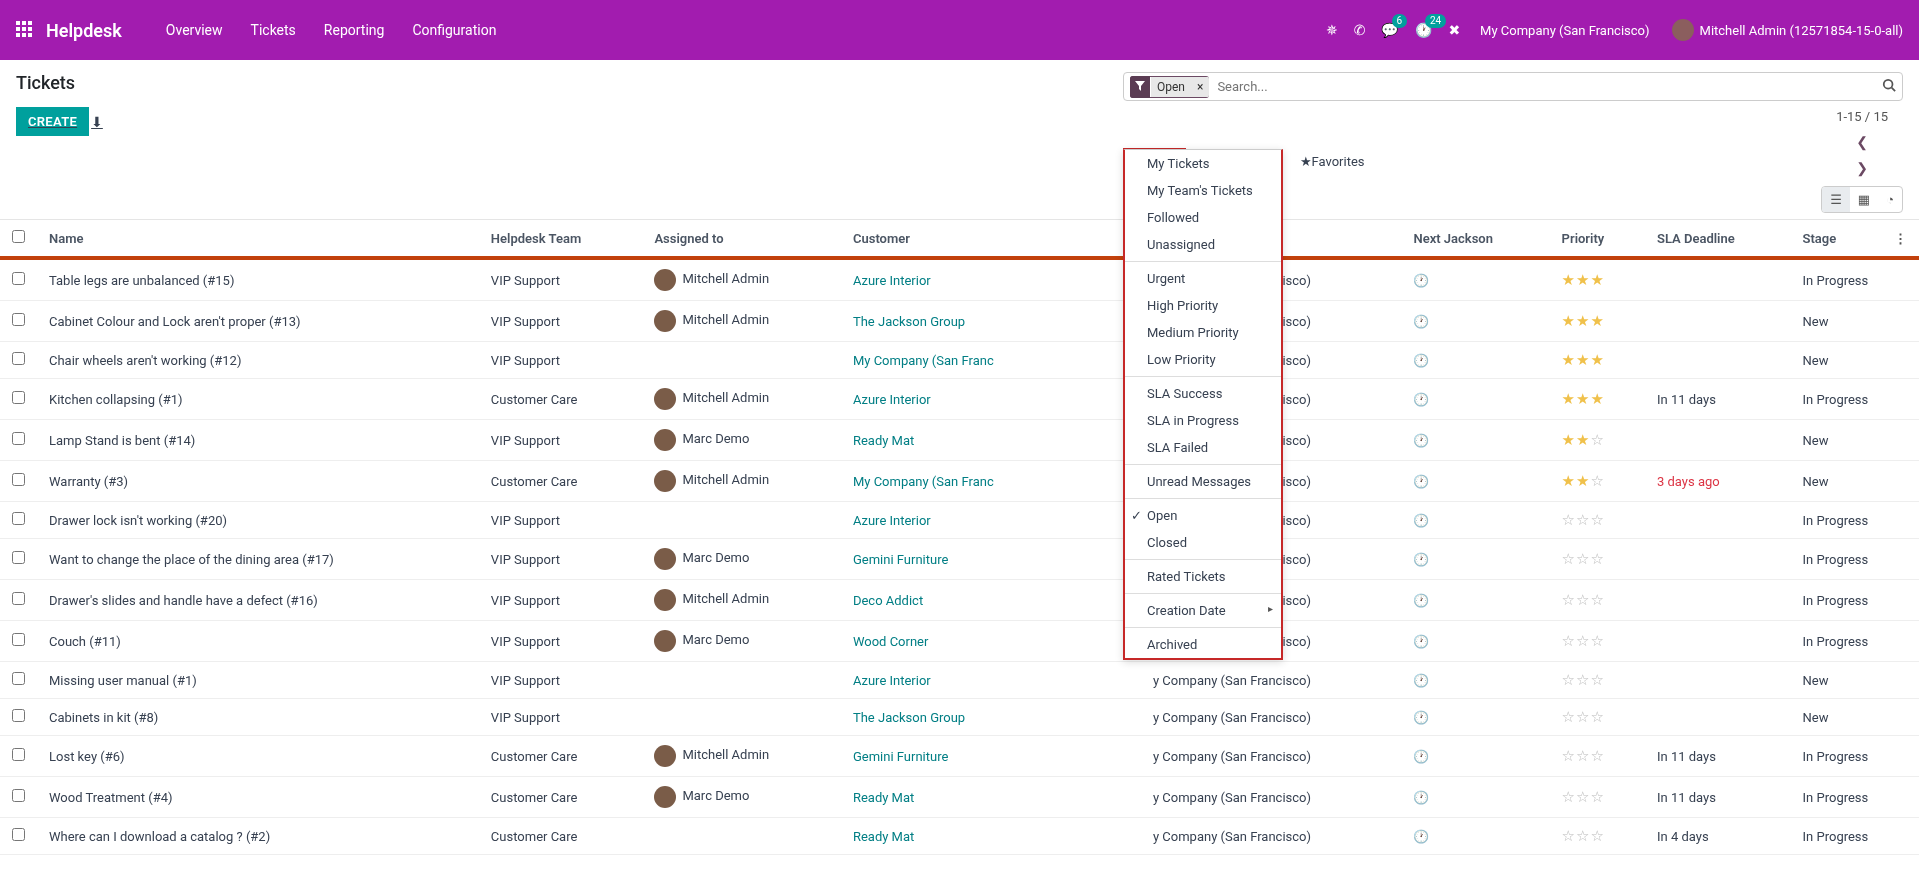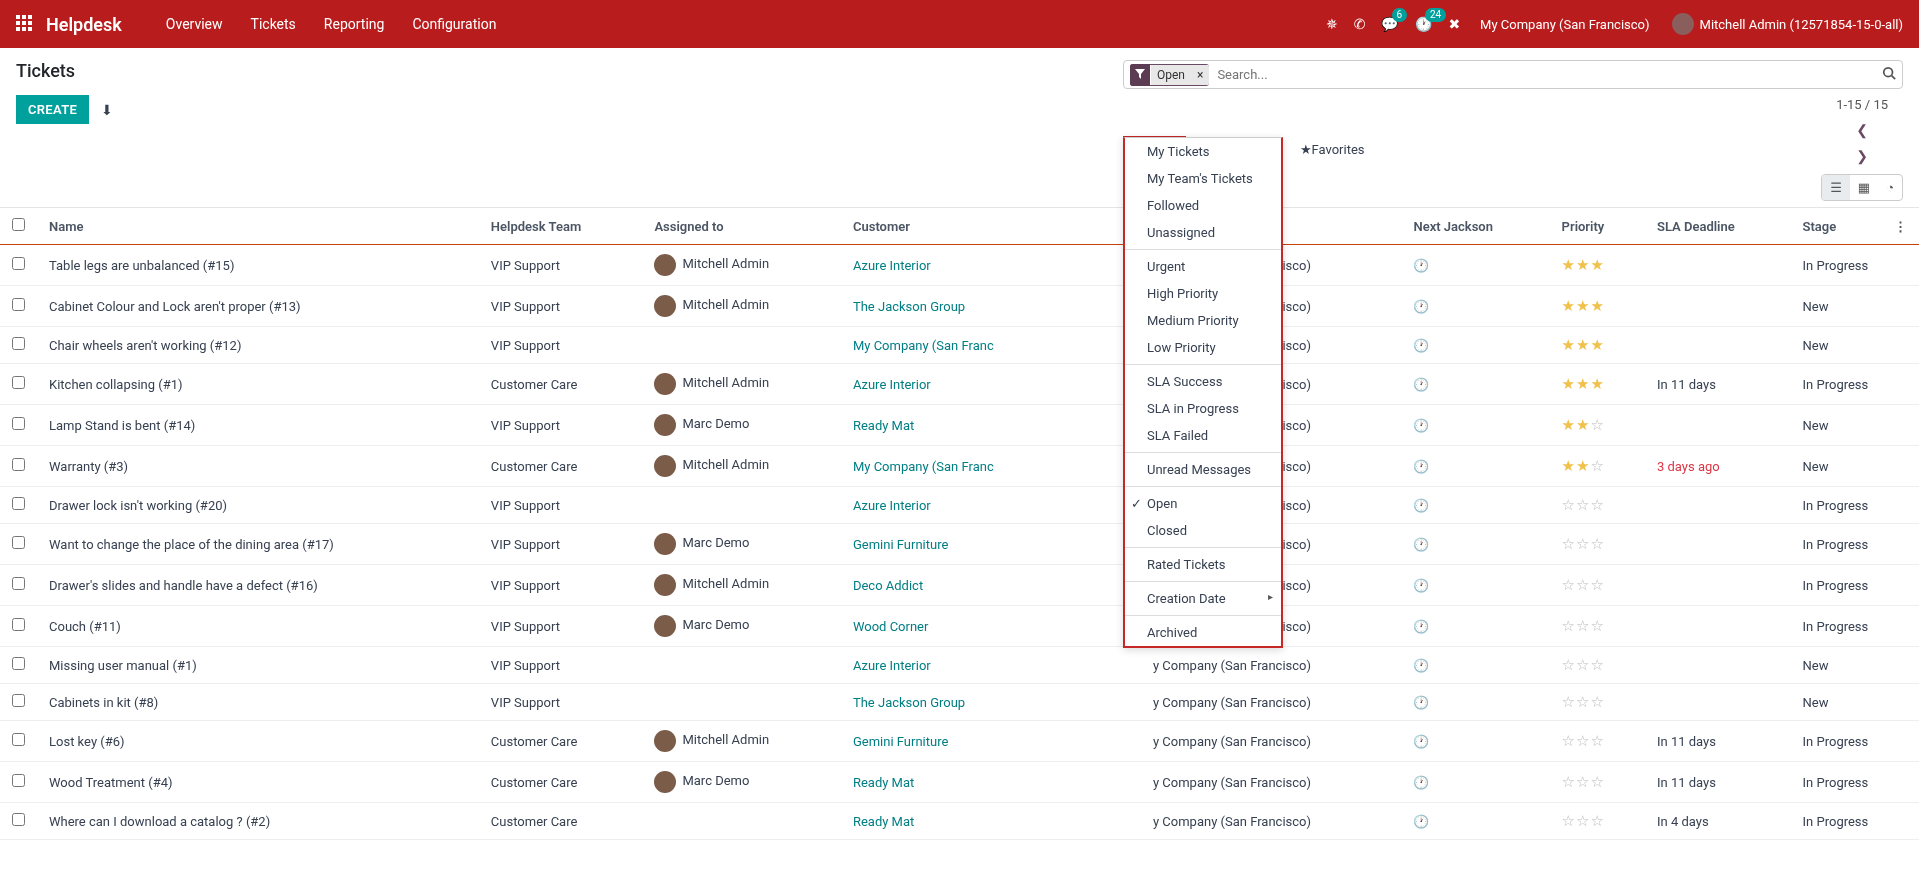--- a/index.html
+++ b/index.html
@@ -1,33 +1,33 @@
 <!DOCTYPE html>
 <html><head>
 <meta charset="utf-8">
 <style>
 * { margin:0; padding:0; box-sizing:border-box; font-family:-apple-system,BlinkMacSystemFont,"Segoe UI",Roboto,sans-serif; }
 body { background:#fff; color:#374151; font-size:13px; }
 
 
-.topnav { background:#b91c1c; color:#fff; display:flex; align-items:center; height:48px; padding:6px 16px; }
+.topnav { background:#a21caf; color:#fff; display:flex; align-items:center; height:60px; padding:6px 16px; }
 .topnav .apps { font-size:18px; margin-right:14px; cursor:pointer; }
 .topnav .brand { font-size:18px; font-weight:600; margin-right:30px; }
 .topnav a.nav { color:#fff; text-decoration:none; padding:0 14px; font-size:14px; }
 .topnav .spacer { flex:1; }
 .topnav .icon-btn { margin:0 8px; font-size:14px; position:relative; cursor:pointer; }
 .topnav .badge { position:absolute; top:-8px; left:10px; background:#00A09D; color:#fff; border-radius:10px; font-size:10px; padding:0 5px; line-height:14px; }
 .topnav .company { margin:0 12px; font-size:13px; }
 .topnav .user { display:flex; align-items:center; gap:6px; margin-left:10px; font-size:13px; }
 .topnav .avatar-sm { width:22px; height:22px; border-radius:50%; background:#8b5e5e; display:inline-block; }
 
 
 .ctrl { display:flex; align-items:flex-start; padding:12px 16px 0; border-bottom:1px solid #e5e5e5; }
 .ctrl-left h2 { font-size:18px; font-weight:500; color:#212529; margin-bottom:14px; }
-.ctrl-left .row { display:flex; align-items:center; gap:12px; margin-bottom:10px;}
+.ctrl-left .row { display:flex; align-items:center; gap:2px; margin-bottom:10px;text-decoration:underline;}
 .btn-create { background:#00A09D; color:#fff; border:none; padding:7px 12px; font-size:13px; font-weight:600; letter-spacing:.3px; cursor:pointer; }
 .btn-download { color:#374151; cursor:pointer; font-size:14px;}
 .ctrl-right { margin-left:auto; width:780px; }
 
 .search-bar { display:flex; align-items:center; border:1px solid #ccc; border-radius:4px; padding:2px 6px; margin-bottom:8px; }
 .chip { background:#6b4963; color:#fff; display:flex; align-items:center; border-radius:3px; font-size:12px; overflow:hidden; }
 .chip .chip-ico { padding:4px 5px; background:#5b3c53; }
 .chip .chip-txt { background:#e8e8e8; color:#333; padding:3px 6px; border-left:1px solid #fff;}
 .chip .chip-x { background:#e8e8e8; color:#333; padding:3px 6px; cursor:pointer; }
 .search-bar input { border:none; outline:none; flex:1; padding:4px 8px; font-size:13px; }
@@ -47,21 +47,21 @@
 
 .dropdown { position:absolute; top:32px; left:0; width:160px; background:#fff; border:1px solid #ccc; box-shadow:0 2px 8px rgba(0,0,0,.15); z-index:50; border-right:2px solid #c62828; border-left:2px solid #c62828; border-bottom:2px solid #c62828; max-height:530px; overflow-y:auto;margin-top:8px;}
 .dropdown::-webkit-scrollbar{width:10px;} .dropdown::-webkit-scrollbar-thumb{background:#bbb;}
 .dd-item { padding:6px 14px 6px 22px; font-size:13px; cursor:pointer; position:relative; color:#374151;}
 .dd-item.checked::before { content:"✓"; position:absolute; left:6px; color:#374151; }
 .dd-item.has-sub::after { content:"▸"; position:absolute; right:8px; color:#555; font-size:10px;}
 .dd-sep { border-top:1px solid #ddd; margin:3px 0; }
 
 
 table { width:100%; border-collapse:collapse; }
-th { text-align:left; font-weight:600; font-size:13px; padding:10px 12px; border-bottom:1px solid #c2410c; color:#4b5563; }
+th { text-align:left; font-weight:600; font-size:13px; padding:10px 12px; border-bottom:4px solid #c2410c; color:#4b5563; }
 td { padding:9px 12px; border-bottom:1px solid #eee; font-size:13px; color:#374151; vertical-align:middle;}
 .link { color:#017E84; cursor:pointer; }
 .avatar { width:22px; height:22px; border-radius:50%; background:#7a5c48; display:inline-block; vertical-align:middle; margin-right:6px;}
 .clock { color:#bbb; font-size:13px; }
 .stars { display:flex; gap:1px; }
 .star { font-size:15px; cursor:pointer;}
 .star.fill { color:#f0c14b; }
 .star.empty { color:#bbb; }
 .sla-late { color:#dc3545; }
 th .opts { float:right; cursor:pointer; color:#555;}

